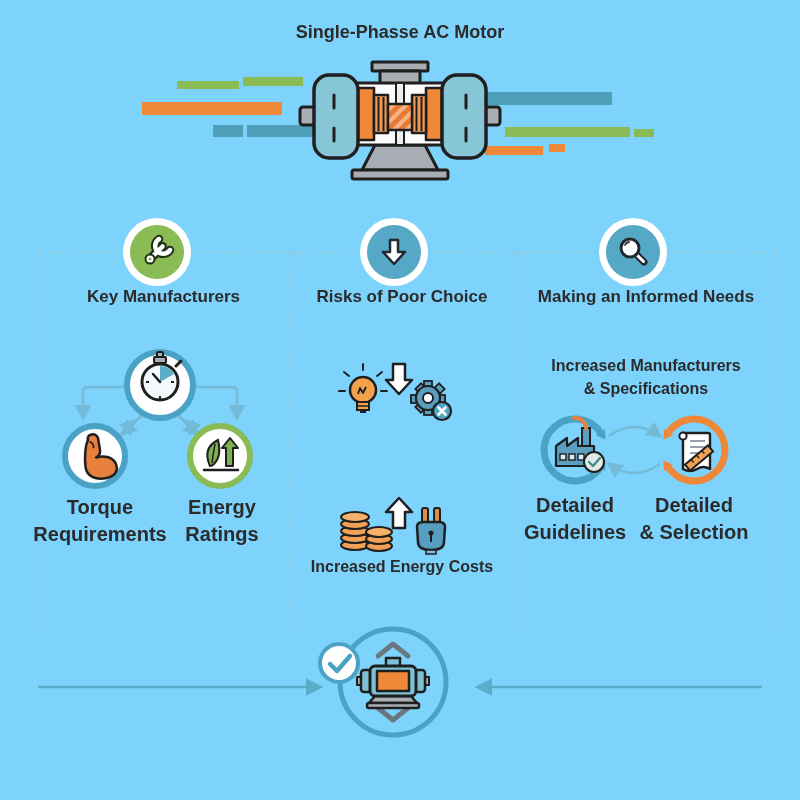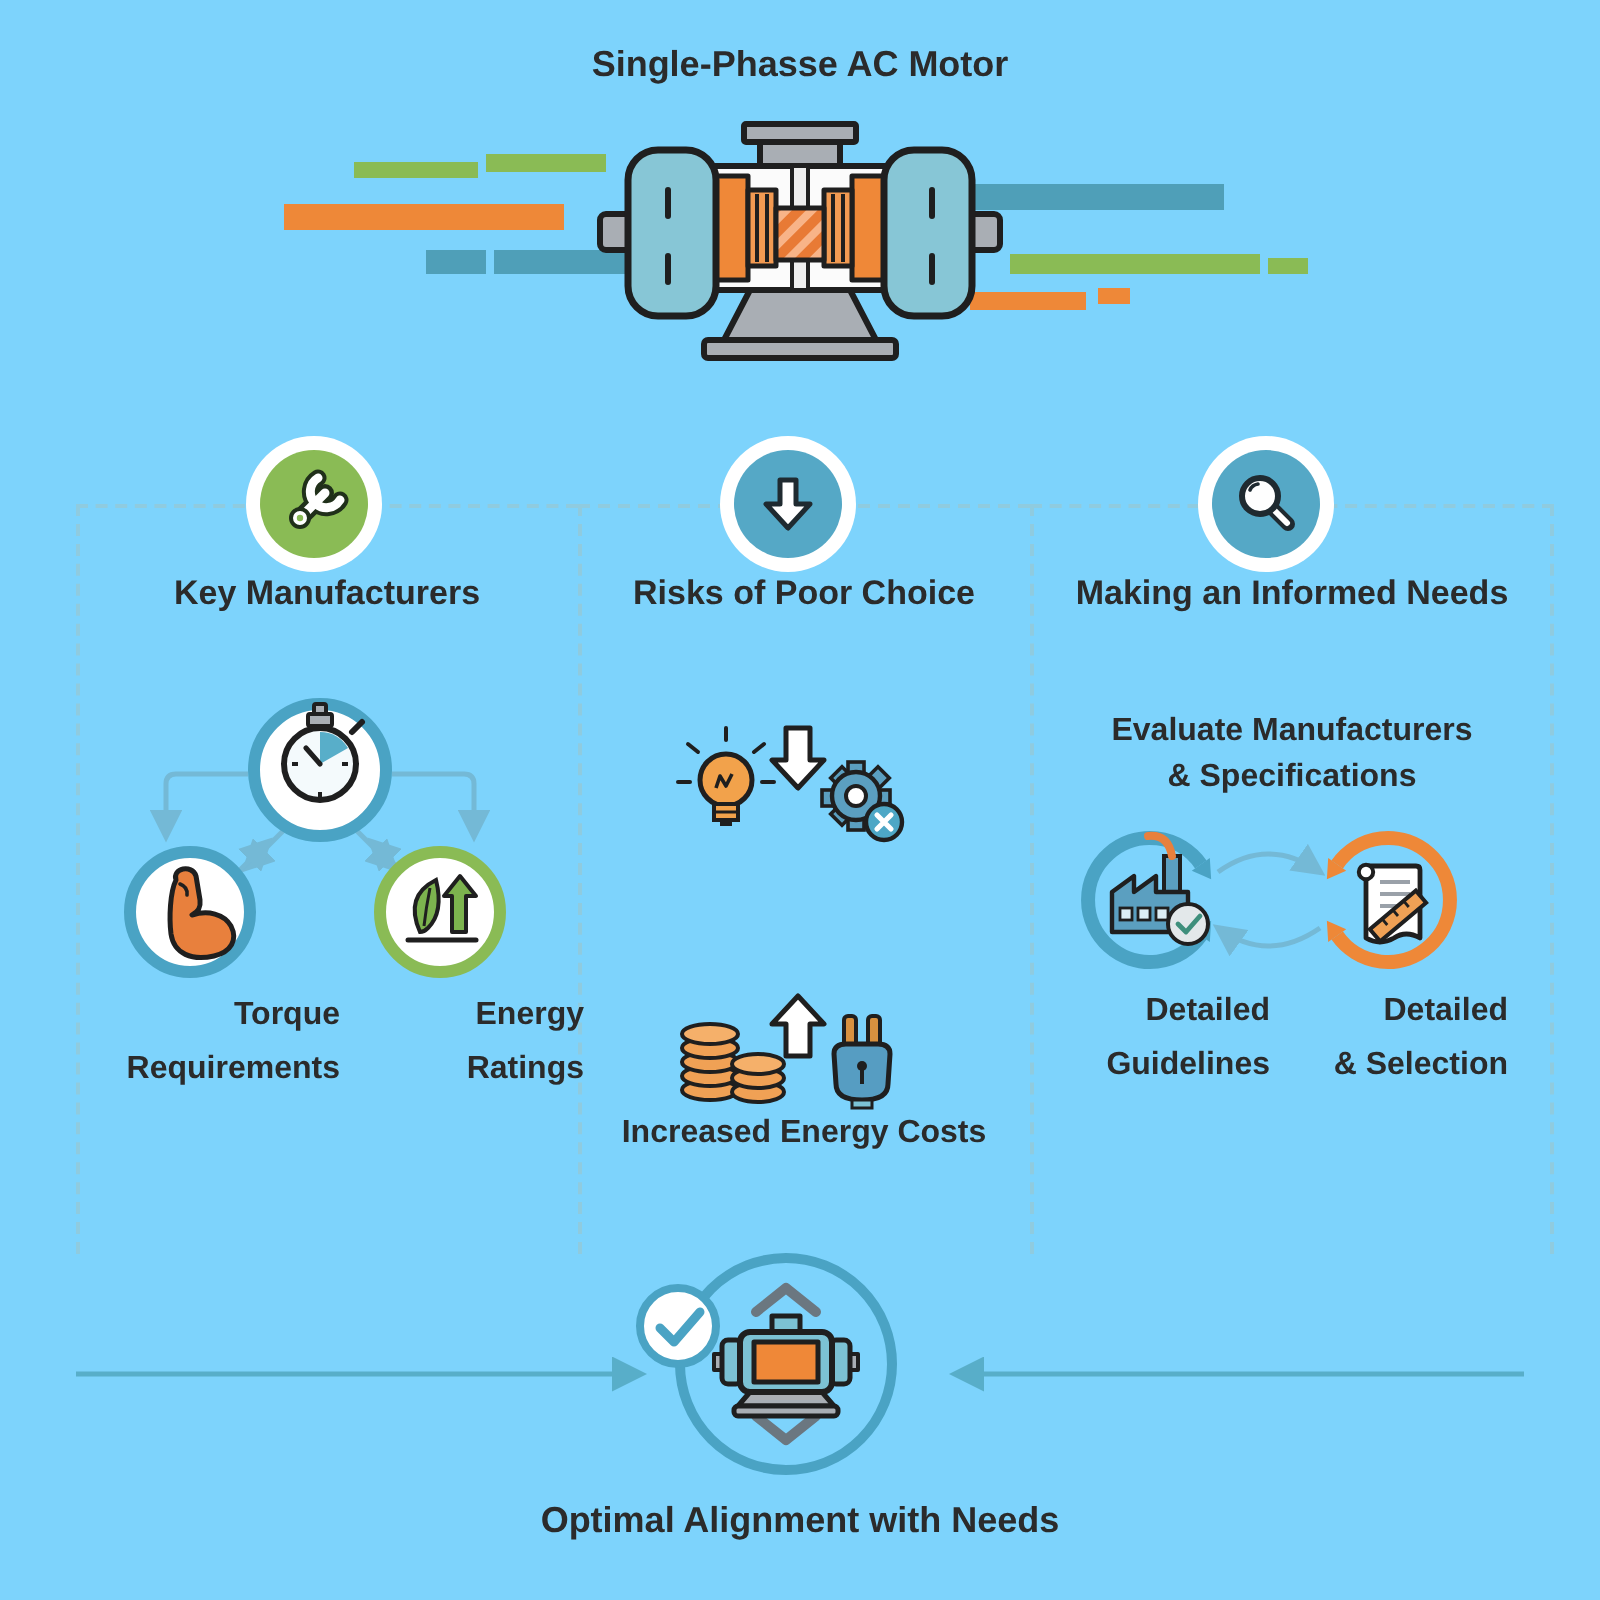--- a/index.html
+++ b/index.html
@@ -1,21 +1,21 @@
 <!DOCTYPE html>
 <html><head>
 <meta charset="utf-8">
 <style>
   html,body{margin:0;padding:0;background:#ffffff;}
   .canvas{position:relative;width:800px;height:800px;background:#7dd3fc;overflow:hidden;
           font-family:"Liberation Sans",sans-serif;color:#2b2b2b;}
   .txt{position:absolute;text-align:center;font-weight:bold;color:#2b2b2b;}
   .title{top:22px;left:0;width:800px;font-size:18px;}
   .heading{top:287px;font-size:17px;}
-  .lbl{font-size:16px;line-height:27px;text-align:right;}
+  .lbl{font-size:20px;line-height:27px;}
   .risk-lbl{font-size:16px;line-height:22px;}
   .sub-lbl{font-size:16px;line-height:23px;}
   .footer-lbl{top:750px;left:0;width:800px;font-size:18px;}
   .cols{position:absolute;left:38px;top:252px;width:739px;height:375px;display:flex;}
   .col{box-sizing:border-box;border-top:2px dashed #8fcbdf;border-left:2px dashed #8fcbdf;height:100%;}
   .col:last-child{border-right:2px dashed #8fcbdf;}
   .c1{width:251px;}.c2{width:226px;}.c3{width:262px;}
   .hcircle{position:absolute;width:54px;height:54px;border-radius:50%;
            box-shadow:0 0 0 7px #ffffff;display:flex;align-items:center;justify-content:center;}
   .hc-green{background:#8abb55;}
@@ -271,21 +271,21 @@
     <span>Requirements</span>
   </div>
   <div class="txt lbl" style="left:152px;width:140px;top:494px;">
     <span>Energy</span><br>
     <span>Ratings</span>
   </div>
   <div class="txt risk-lbl" style="left:294px;width:216px;top:556px;">
     <span>Increased Energy Costs</span>
   </div>
   <div class="txt sub-lbl" style="left:521px;width:250px;top:354px;">
-    <span>Evaluate Manufacturers</span><br>
+    <span>Increased Manufacturers</span><br>
     <span>&amp; Specifications</span>
   </div>
   <div class="txt lbl" style="left:515px;width:120px;top:492px;">
     <span>Detailed</span><br>
     <span>Guidelines</span>
   </div>
   <div class="txt lbl" style="left:634px;width:120px;top:492px;">
     <span>Detailed</span><br>
     <span>&amp; Selection</span>
   </div>
@@ -317,15 +317,14 @@
       <rect x="415" y="50" width="10" height="22" rx="3" fill="#7cc2d4"></rect>
       <rect x="370" y="46" width="46" height="30" rx="5" fill="#7cc2d4" stroke-width="3"></rect>
       <rect x="377" y="51" width="32" height="20" fill="#ef8838" stroke-width="2.5"></rect>
     </g>
     <g>
       <circle cx="339" cy="43" r="19" fill="#ffffff" stroke="#4aa3c4" stroke-width="4"></circle>
       <path d="M330,44 l7,7 l13,-15" fill="none" stroke="#4aa3c4" stroke-width="4.5" stroke-linecap="round" stroke-linejoin="round"></path>
     </g>
   </svg>
 
-  <div class="txt footer-lbl">Optimal Alignment with Needs</div>
 
 </div>
 
 </body></html>

